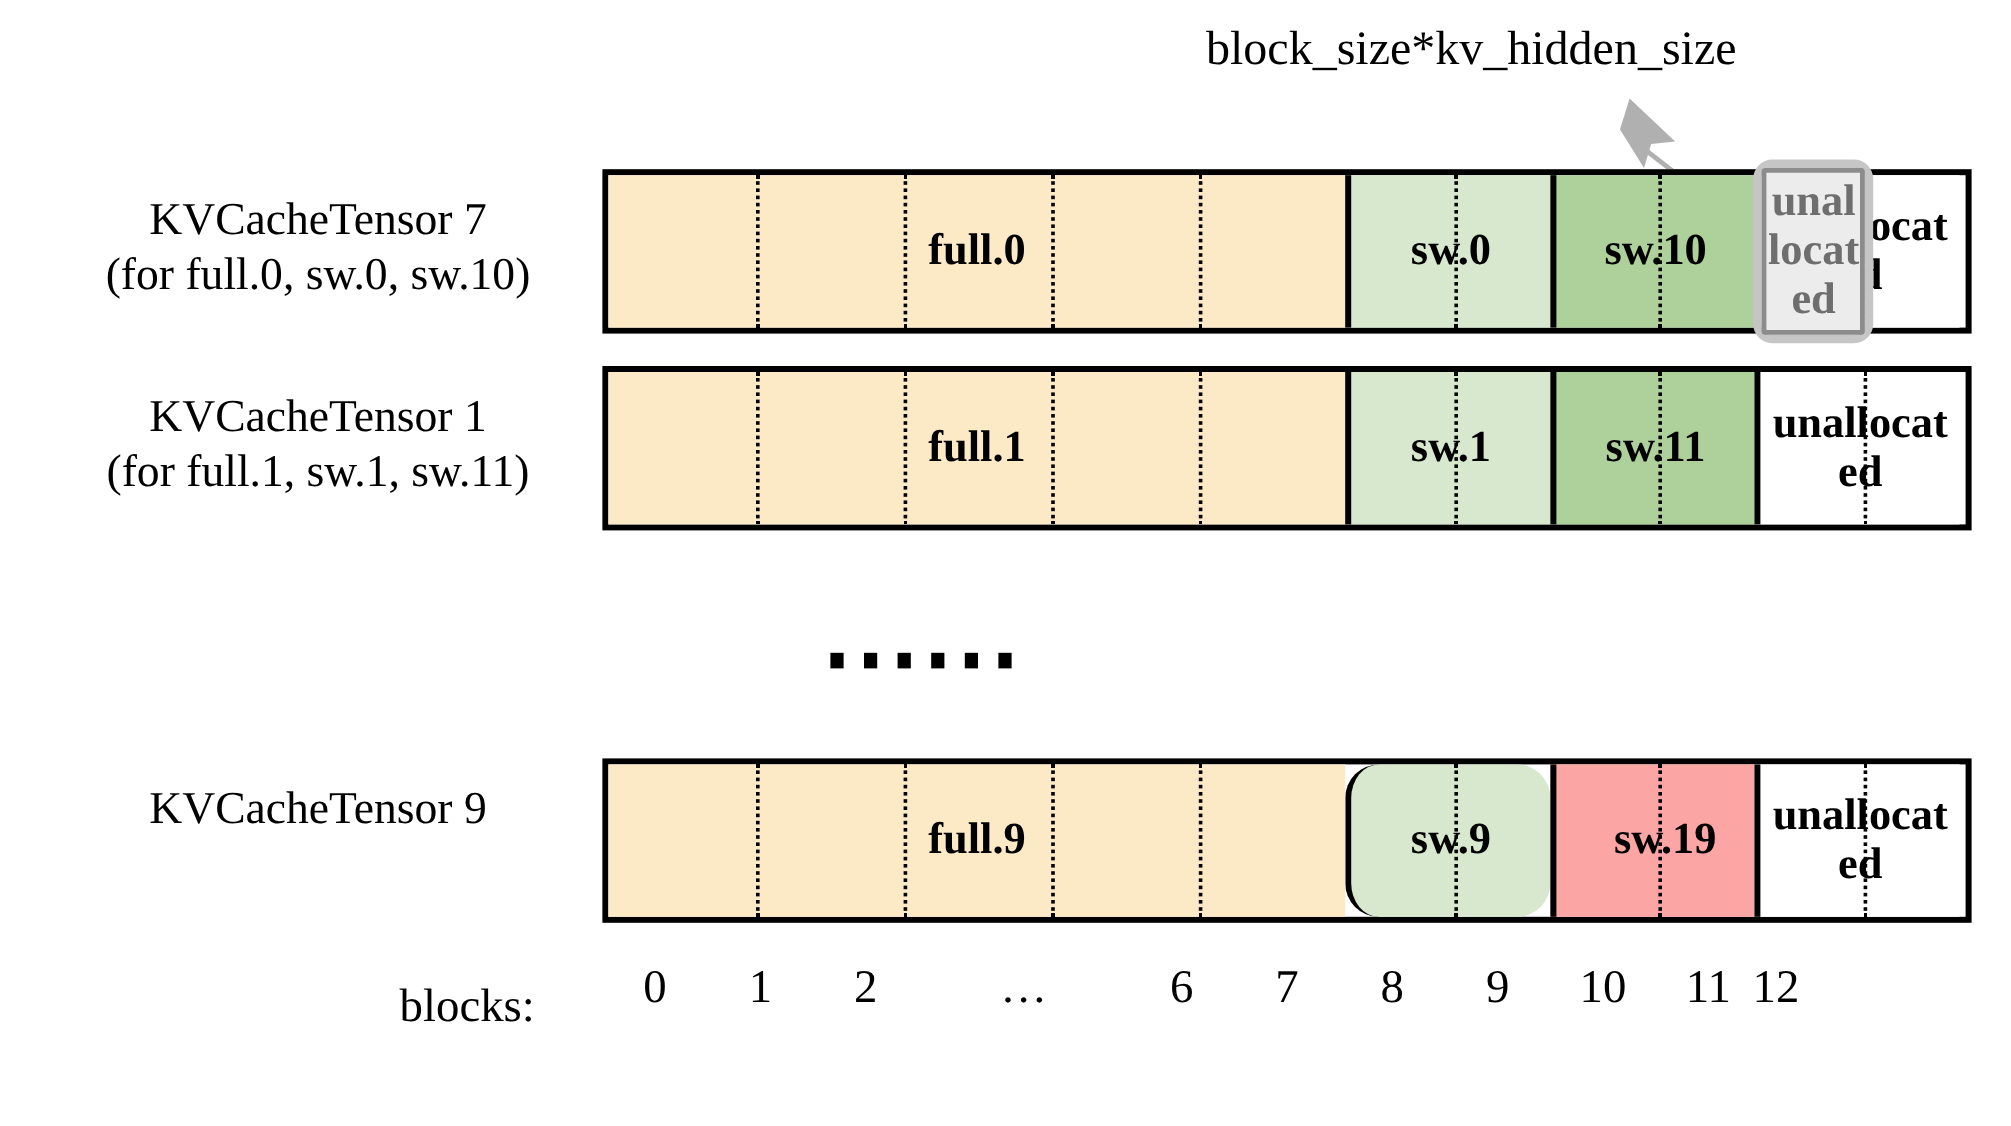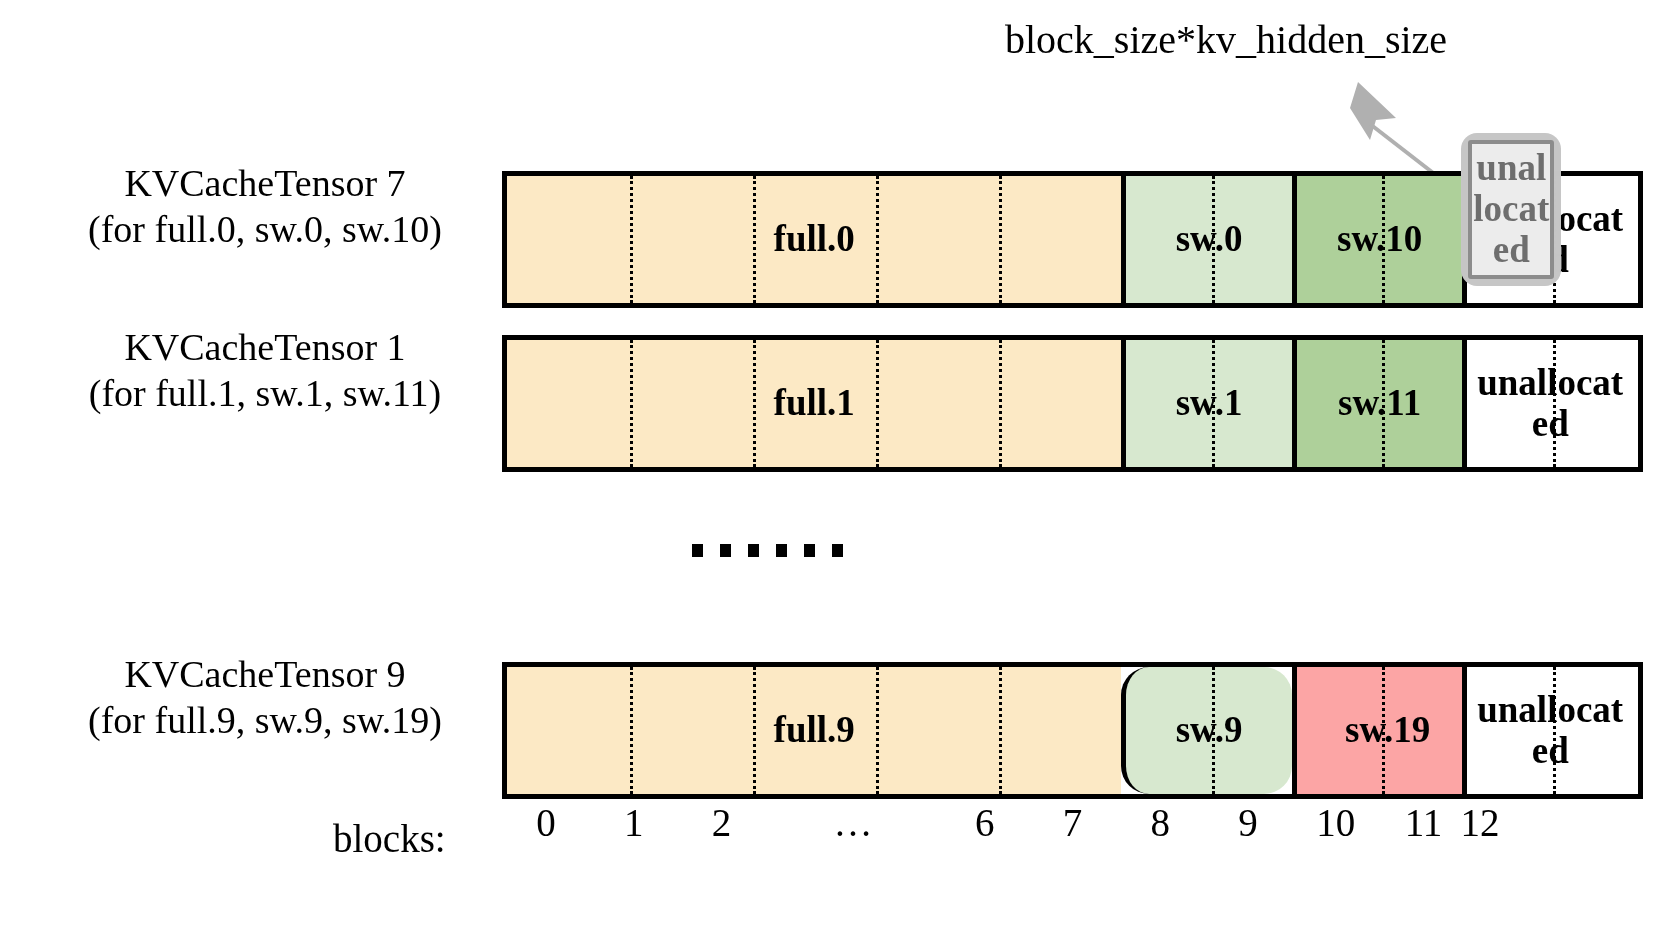--- a/index.html
+++ b/index.html
@@ -42,21 +42,20 @@
     white-space: nowrap;
   }
 
   .bar {
     position: absolute;
     box-sizing: border-box;
     border: 5px solid #000;
     background: #fff;
     display: flex;
     overflow: visible;
-    margin-top: 30px;
   }
   .seg {
     position: relative;
     box-sizing: border-box;
     display: flex;
     align-items: center;
     justify-content: center;
     font-weight: bold;
     font-size: 37px;
     color: #000;
@@ -223,21 +222,20 @@
         </div>
         <div class="seg" style="background: rgb(255, 255, 255); flex: 0 0 170.538px;">
           <div class="dividers">
             <div class="divider" style="left: 85.2692px;"></div>
           </div>
           <span class="seg-label" style="width: 95%;">unallocated</span>
         </div>
       </div>
       <div class="row-label" style="left: 40px; width: 450px; top: 650.5px;">
         <div>KVCacheTensor 9</div>
-        <div>(for full.9, sw.9, sw.19)</div>
       </div>
       <div class="bar" style="left: 502px; top: 632px; width: 1141px; height: 137px;">
         <div class="seg" style="background: rgb(252, 233, 197); flex: 0 0 614.385px;">
           <div class="dividers">
             <div class="divider" style="left: 122.877px;"></div>
             <div class="divider" style="left: 245.754px;"></div>
             <div class="divider" style="left: 368.631px;"></div>
             <div class="divider" style="left: 491.508px;"></div>
           </div>
           <span class="seg-label">full.9</span>

